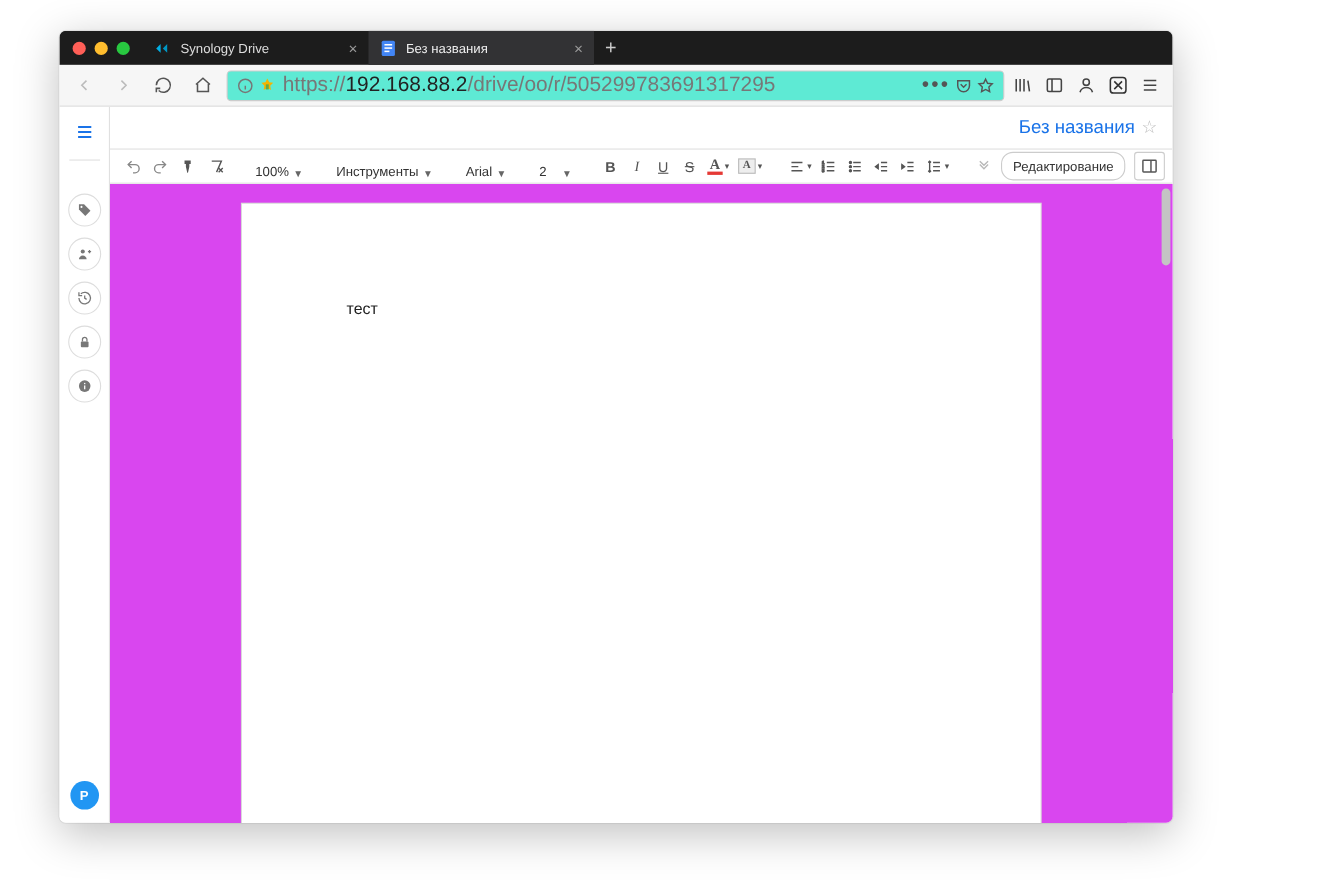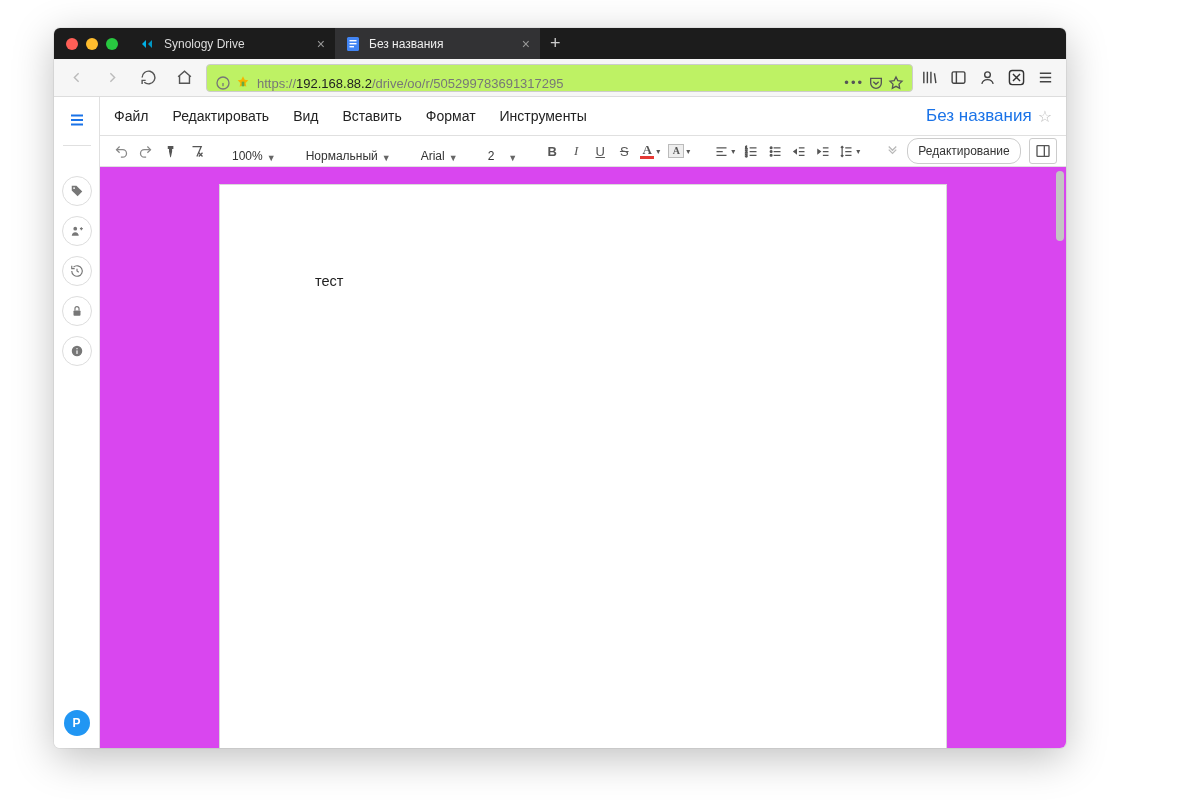--- a/index.html
+++ b/index.html
@@ -52,22 +52,22 @@
 .browserbar {
   height: 38px;
   background: #f6f6f6;
   border-bottom: 1px solid #ddd;
   display:flex; align-items:center; gap:8px;
   padding: 0 8px;
 }
 .bbtn { width:28px; height:28px; display:flex; align-items:center; justify-content:center; color:#555; border-radius:4px;}
 .bbtn.disabled{color:#bbb;}
 .urlbar {
-  flex:1; height:28px; background:#bef264; border:1px solid #ccc; border-radius:4px;
-  display:flex; align-items:flex-end; padding:0 8px; gap:6px; font-size:13px; color:#555;
+  flex:1; height:28px; background:#5eead4; border:1px solid #ccc; border-radius:4px;
+  display:flex; align-items:center; padding:0 8px; gap:6px; font-size:19px; color:#555;
 }
 .urlbar .identity{display:flex; gap:4px; align-items:center;}
 .urlbar .url { flex:1; color:#777; }
 .urlbar .url .host { color:#222; }
 .urlend { display:flex; gap:4px; align-items:center; color:#555;}
 .righticons{ display:flex; gap:12px; align-items:center; color:#444; padding-right:4px;}
 
 
 .content { flex:1; display:flex; overflow:hidden; }
 
@@ -313,28 +313,20 @@
               <rect x="11" y="7" width="2" height="2" fill="#fff"></rect>
             </svg>
         </div>
       </div>
       <div class="avatar">P</div>
     </div>
 
     <div class="editor">
 
       <div class="menubar">
-        <div class="menus">
-          <span>Файл</span>
-          <span>Редактировать</span>
-          <span>Вид</span>
-          <span>Вставить</span>
-          <span>Формат</span>
-          <span>Инструменты</span>
-        </div>
         <div class="right">
           <span class="doc-title">Без названия</span>
           <span class="star">☆</span>
         </div>
       </div>
 
       <div class="toolbar">
         <div class="tb-group">
           <div class="tb-btn">
               <svg viewBox="0 0 24 24" fill="none" stroke="#888" stroke-width="2">
@@ -360,21 +352,21 @@
               <path d="M14 14l6 6M20 14l-6 6"></path>
             </svg>
           </div>
         <div class="tb-sep"></div>
         <div class="tb-drop">
             <span>100%</span>
             <span class="caret">▼</span>
           </div>
         <div class="tb-sep"></div>
         <div class="tb-drop">
-            <span>Нормальный</span>
+            <span>Инструменты</span>
             <span class="caret">▼</span>
           </div>
         <div class="tb-sep"></div>
         <div class="tb-drop" style="width:105px;">
             <span style="flex:1">Arial</span>
             <span class="caret">▼</span>
           </div>
         <div class="tb-sep"></div>
         <div class="tb-drop">
             <span>2</span>

